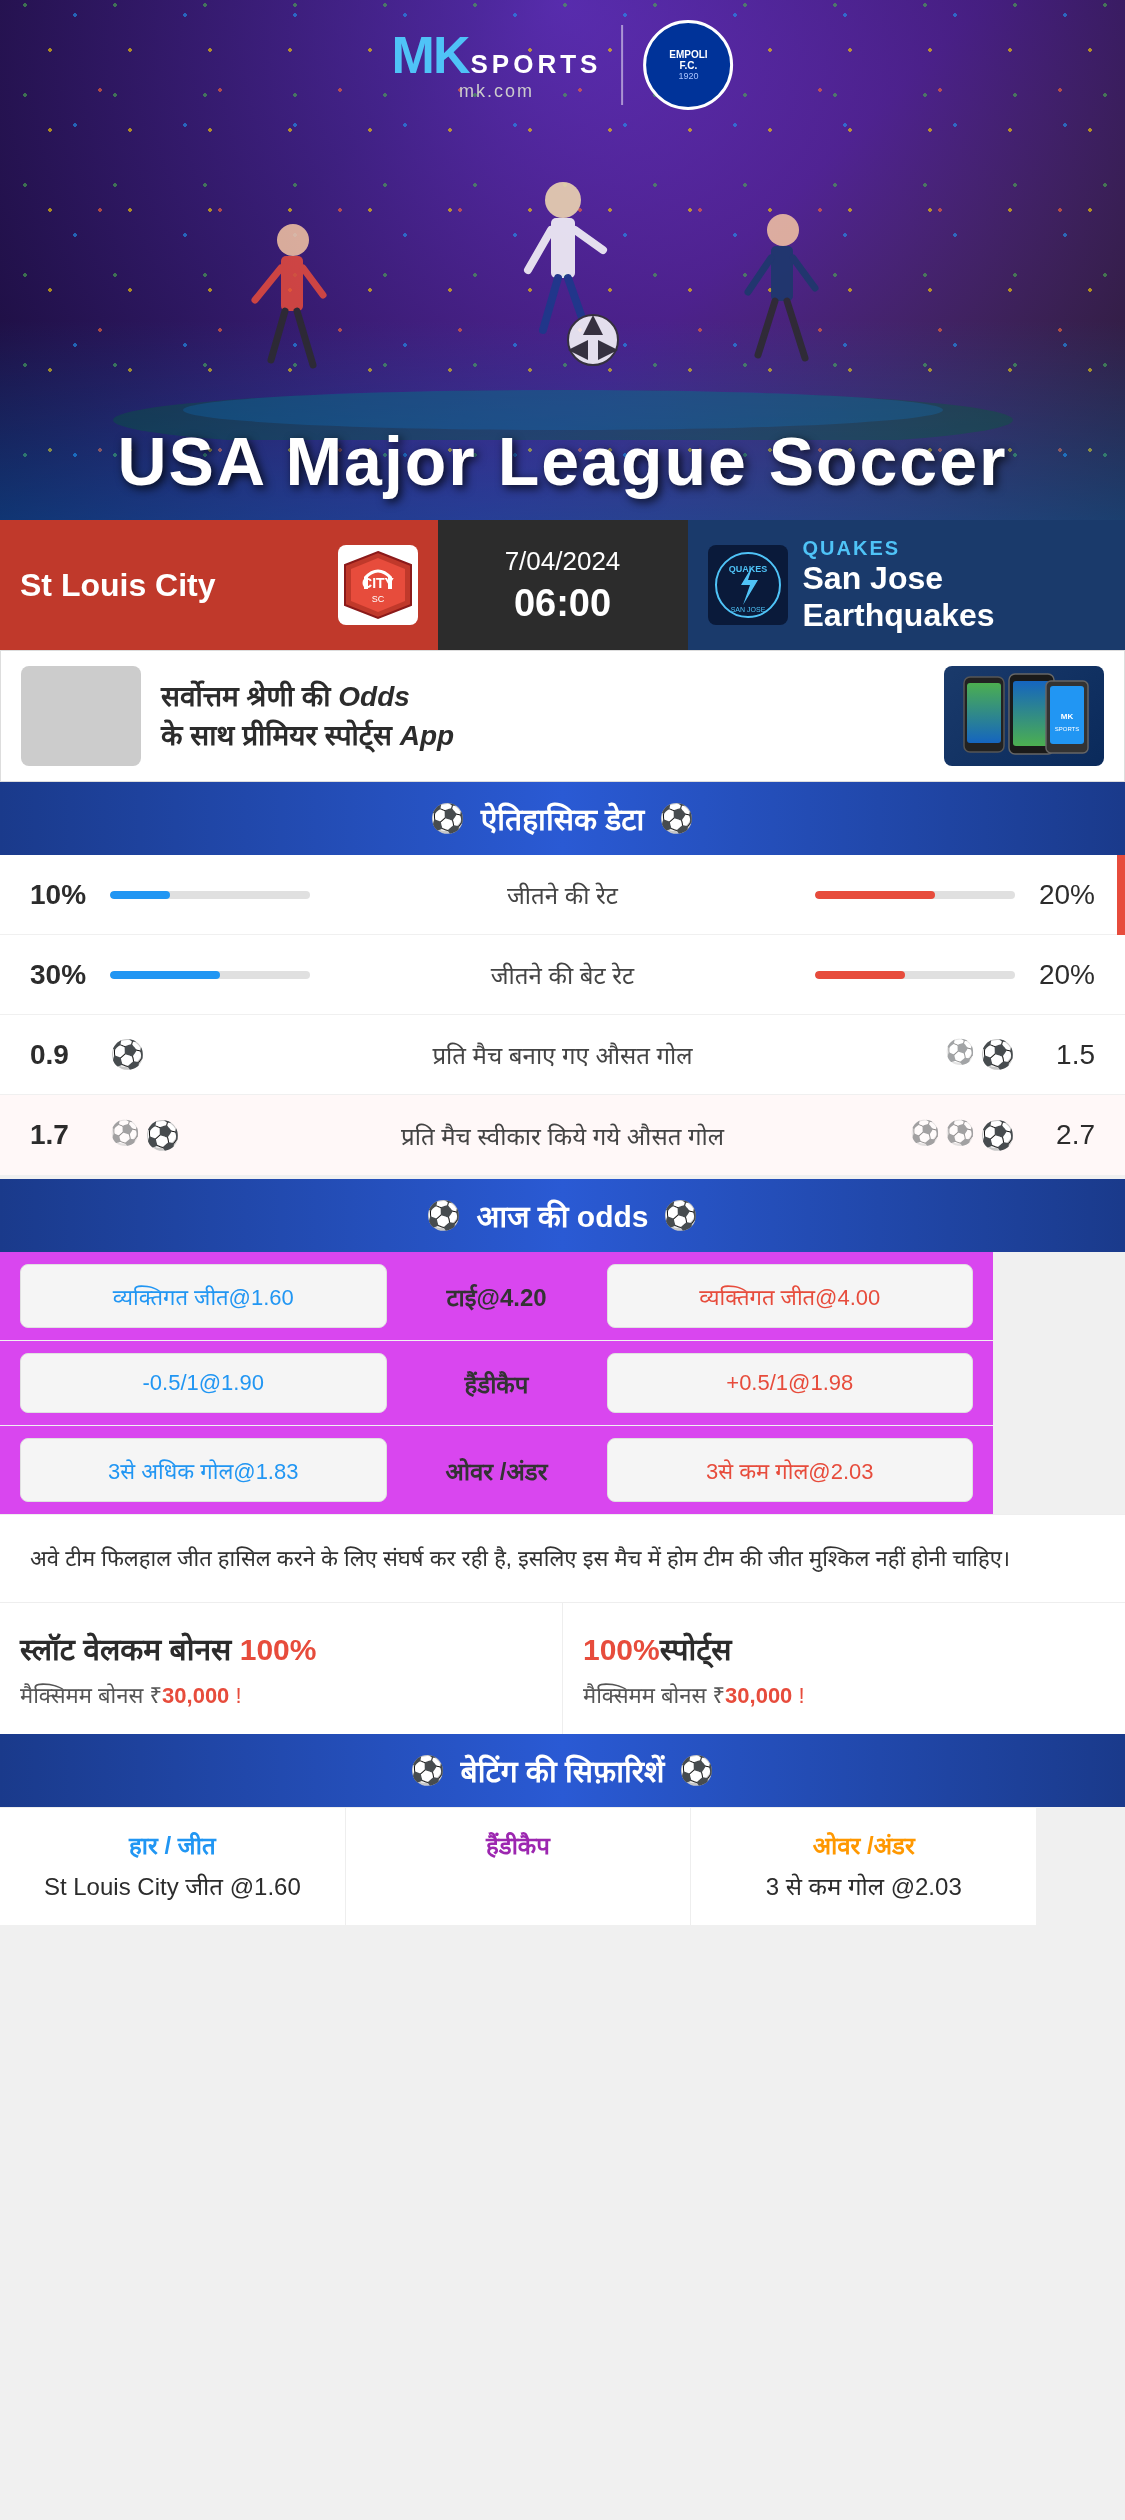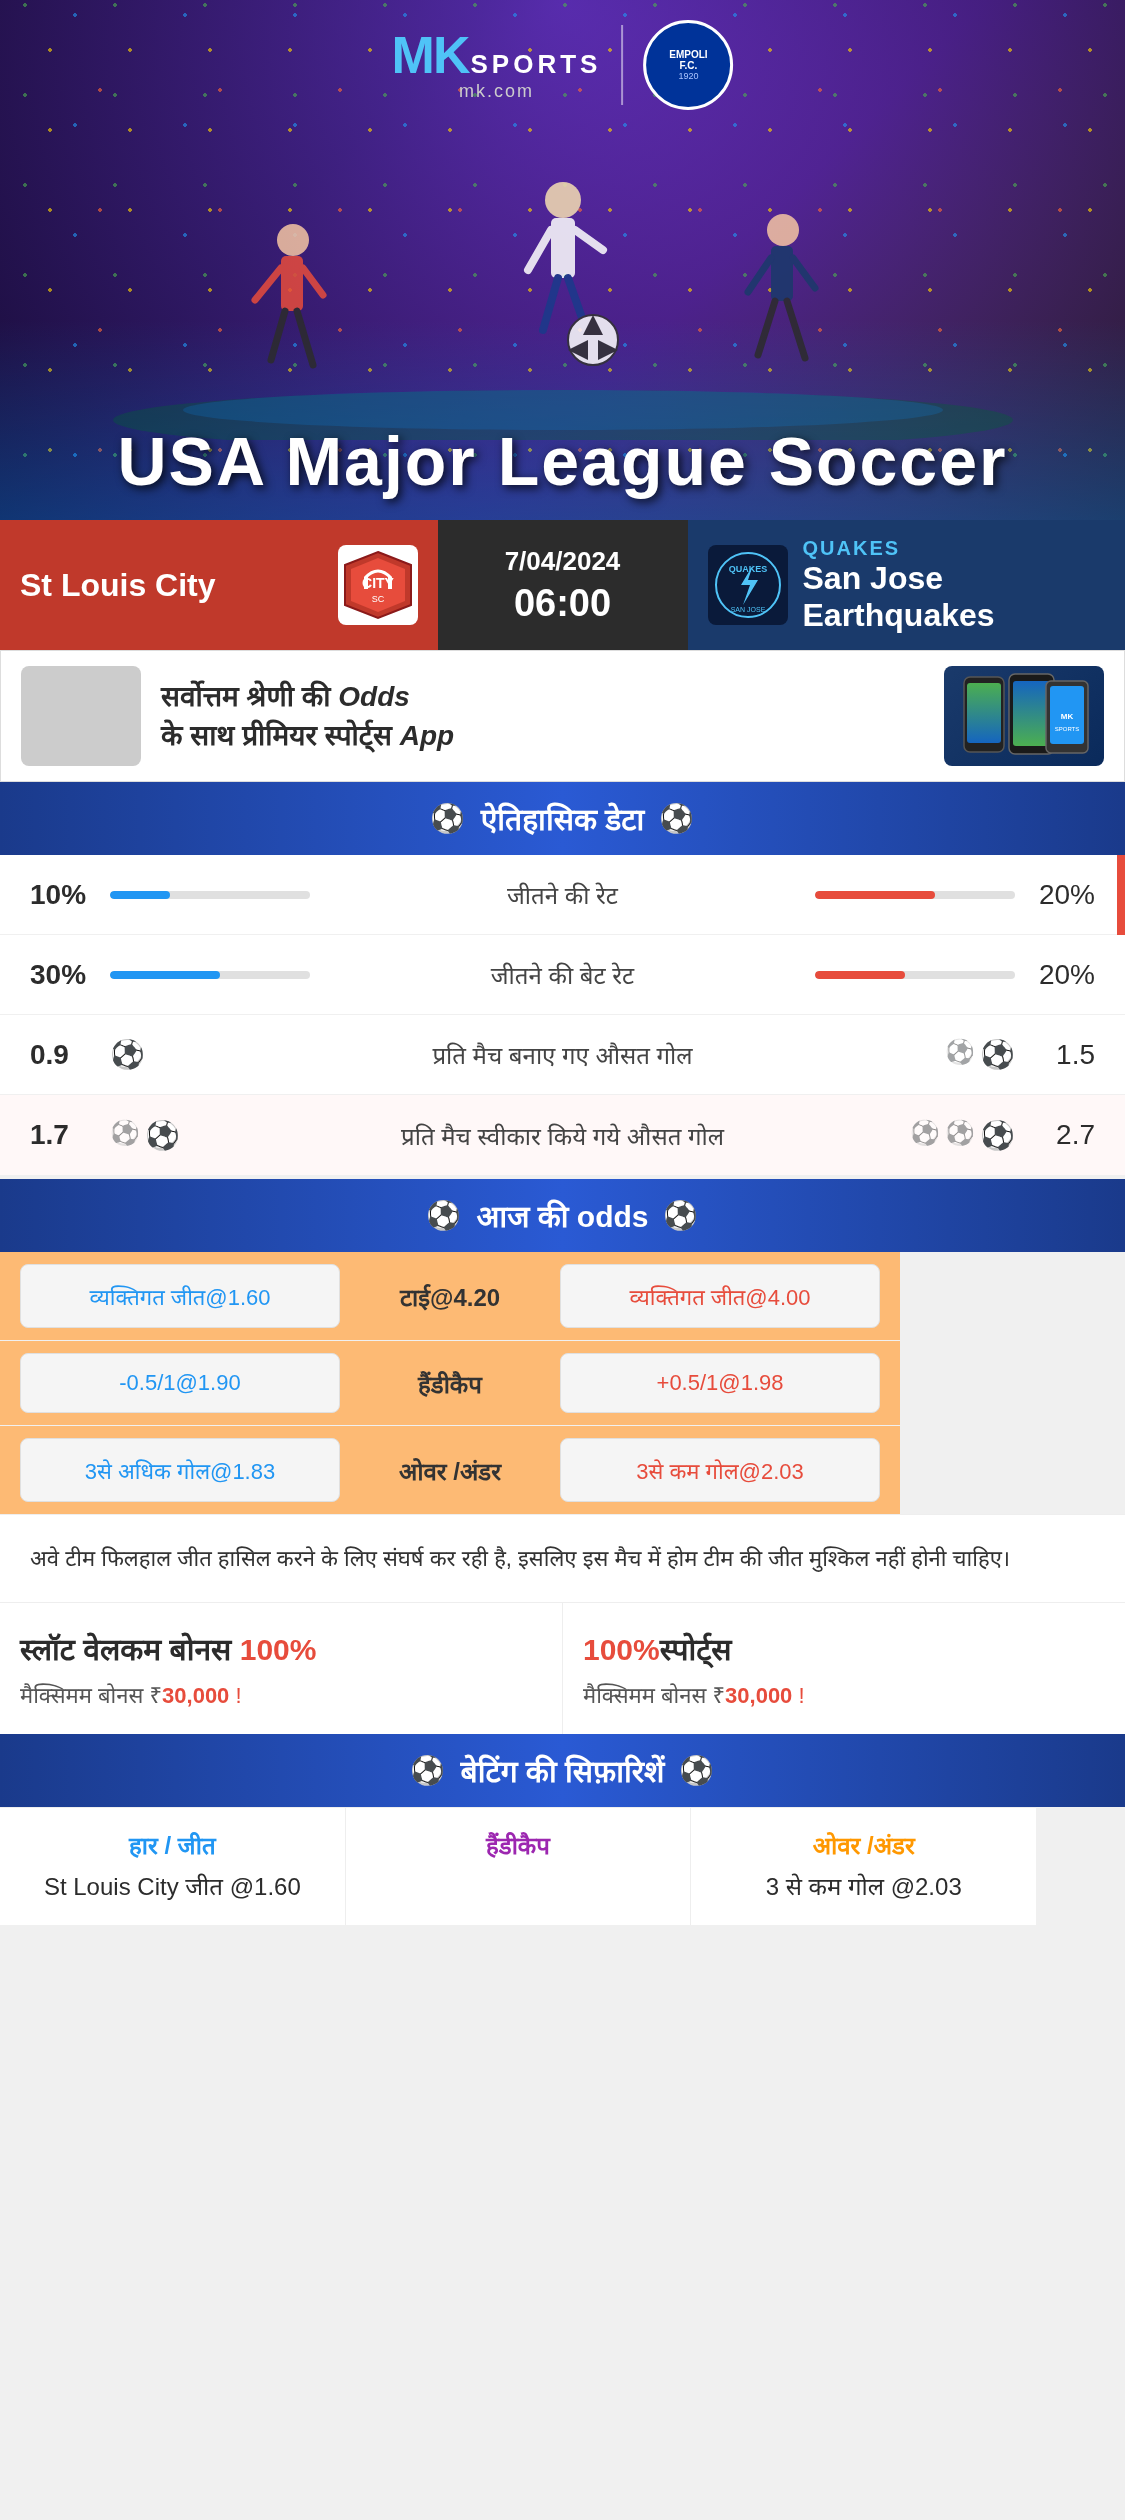--- a/index.html
+++ b/index.html
@@ -168,21 +168,21 @@
       width: 250px;
       background: #2c2c2c;
       display: flex;
       flex-direction: column;
       align-items: center;
       justify-content: center;
       gap: 5px;
     }
     .match-date {
       font-size: 26px;
-      font-weight: 700;
+      font-weight: 400;
       color: white;
     }
     .match-time {
       font-size: 38px;
       font-weight: 900;
       color: white;
     }
     .team-right {
       flex: 1;
       background: #1a3a6b;
@@ -352,22 +352,22 @@
     .ball-icon {
       font-size: 28px;
     }
     .ball-icon-sm {
       font-size: 24px;
       opacity: 0.5;
     }
 
     
     .odds-section {
-      width: 900px;
-      background: #fdba74;
+      width: 993px;
+      background: #d946ef;
     }
     .odds-row {
       display: flex;
       align-items: center;
       padding: 12px 20px;
       gap: 10px;
       border-bottom: 1px solid #f0f0f0;
     }
     .odds-row:last-child { border-bottom: none; }
     .odds-btn {

